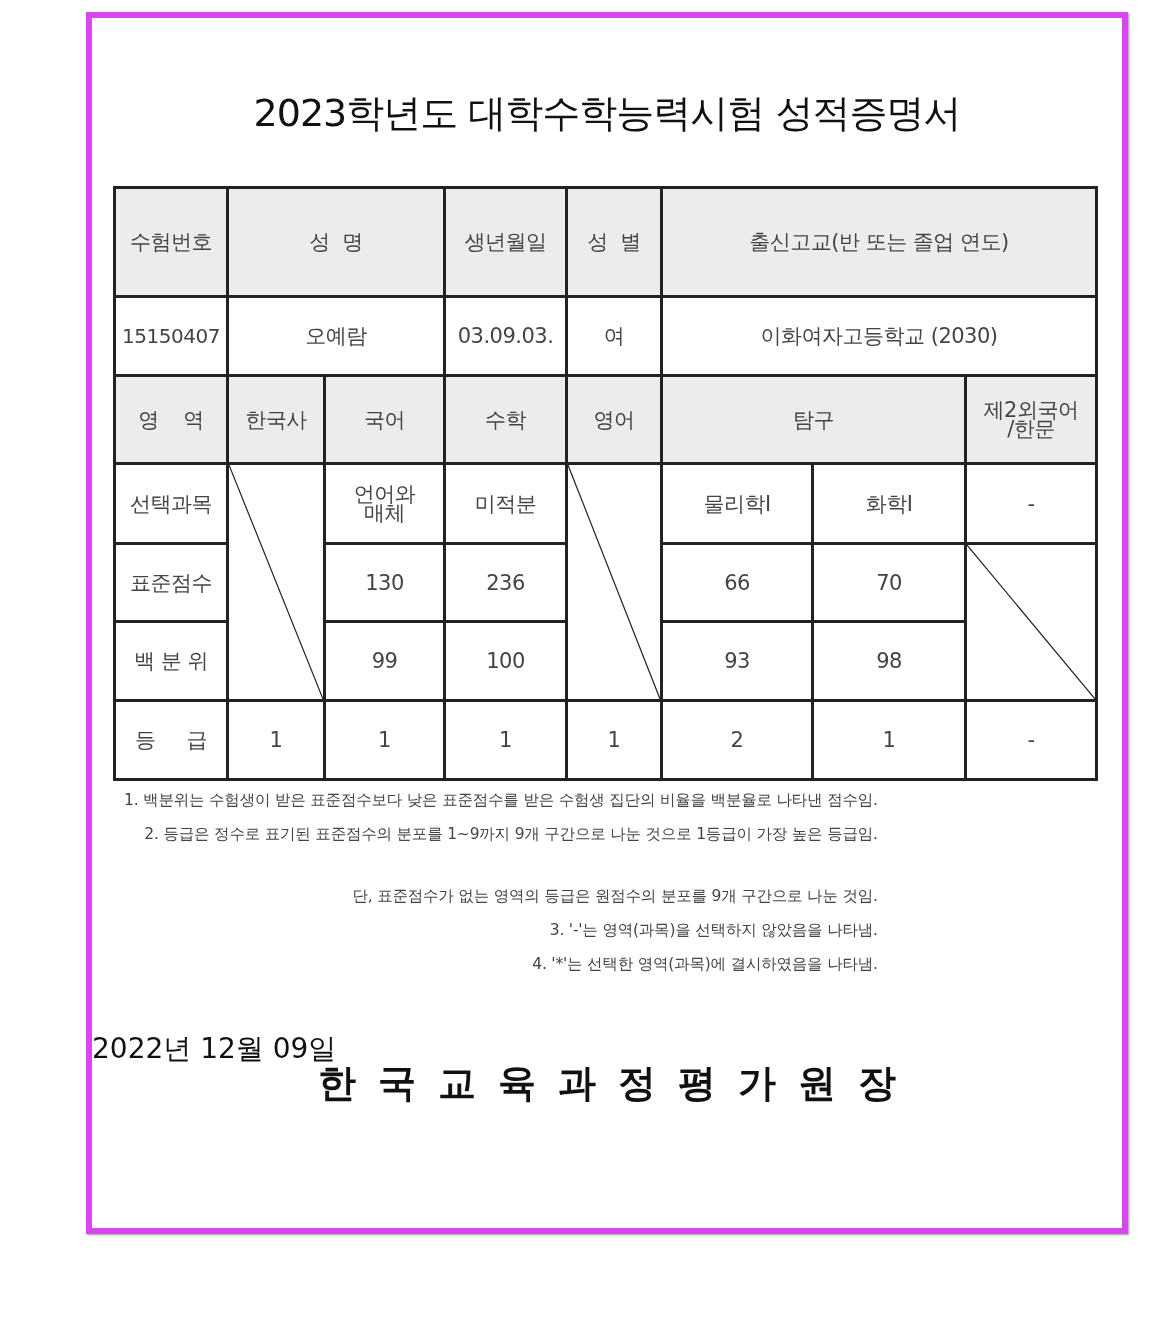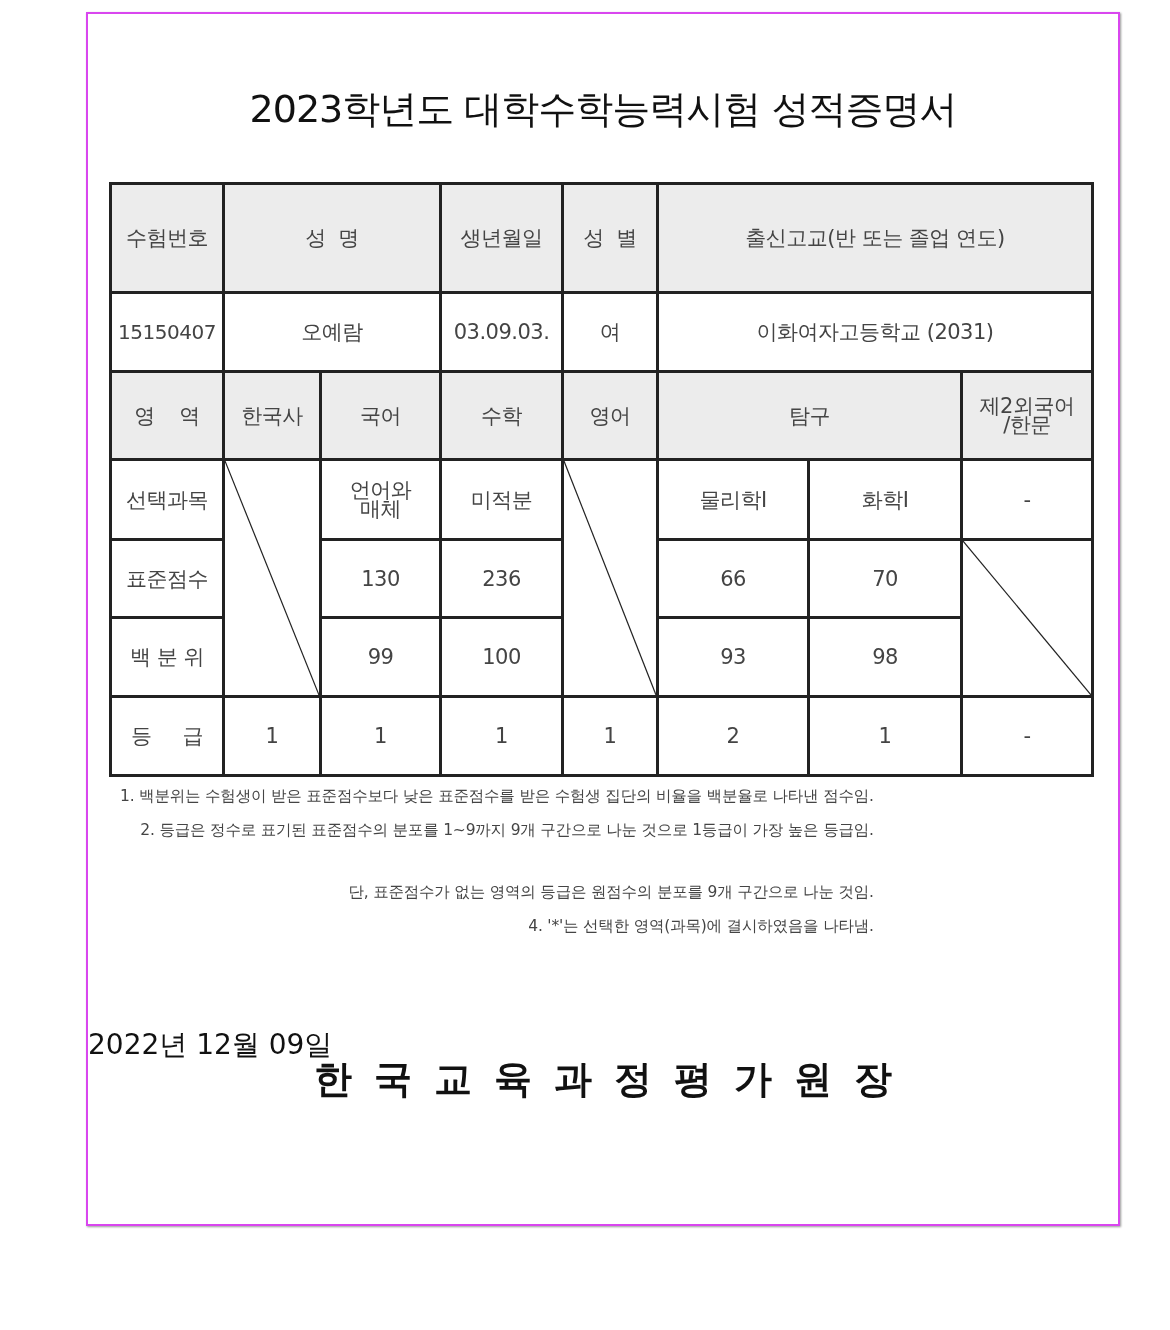--- a/index.html
+++ b/index.html
@@ -1,19 +1,19 @@
 <!DOCTYPE html>
 <html><head>
 <meta charset="utf-8">
 <style>
   html, body { margin: 0; padding: 0; background: #ffffff; }
   body { width: 1170px; height: 1330px; position: relative; font-family: "DejaVu Sans", "Liberation Sans", sans-serif; color: #222; }
   .frame {
     position: absolute; left: 86px; top: 12px; width: 1030px; height: 1210px;
-    border: 2px solid #d946ef; box-shadow: 1px 1px 2px #999; background: #fff;
+    border: 6px solid #d946ef; box-shadow: 1px 1px 2px #999; background: #fff;
   }
   .title {
     position: absolute; left: 0; right: 0; top: 70px; text-align: center;
     font-size: 38px; color: #111; letter-spacing: -1px;
   }
   table.cert {
     position: absolute; left: 21px; top: 168px;
     border-collapse: collapse; table-layout: fixed;
     width: 982px;
   }
@@ -65,21 +65,21 @@
       <td class="hdr">생년월일</td>
       <td class="hdr" style="white-space:pre">성  별</td>
       <td class="hdr" colspan="3">출신고교(반 또는 졸업 연도)</td>
     </tr>
 
     <tr style="height:79px">
       <td style="font-size:20px">15150407</td>
       <td colspan="2">오예람</td>
       <td>03.09.03.</td>
       <td>여</td>
-      <td colspan="3">이화여자고등학교 (2031)</td>
+      <td colspan="3">이화여자고등학교 (2030)</td>
     </tr>
 
     <tr style="height:88px">
       <td class="hdr" style="white-space:pre">영    역</td>
       <td class="hdr">한국사</td>
       <td class="hdr">국어</td>
       <td class="hdr">수학</td>
       <td class="hdr">영어</td>
       <td class="hdr" colspan="2">탐구</td>
       <td class="hdr small2">
@@ -141,18 +141,19 @@
       <td>1</td>
       <td>-</td>
     </tr>
   </tbody>
     </table>
 
   <div class="notes">
     <div>1.  백분위는 수험생이 받은 표준점수보다 낮은 표준점수를 받은 수험생 집단의 비율을 백분율로 나타낸 점수임.</div>
     <div>2.  등급은 정수로 표기된 표준점수의 분포를 1~9까지 9개 구간으로 나눈 것으로 1등급이 가장 높은 등급임.</div>
     <div class="indent">단, 표준점수가 없는 영역의 등급은 원점수의 분포를 9개 구간으로 나눈 것임.</div>
+    <div>3.  '-'는 영역(과목)을 선택하지 않았음을 나타냄.</div>
     <div>4.  '*'는 선택한 영역(과목)에 결시하였음을 나타냄.</div>
   </div>
 
   <div class="date">2022년 12월 09일</div>
   <div class="issuer">한국교육과정평가원장</div>
 </div>
 
 </body></html>

